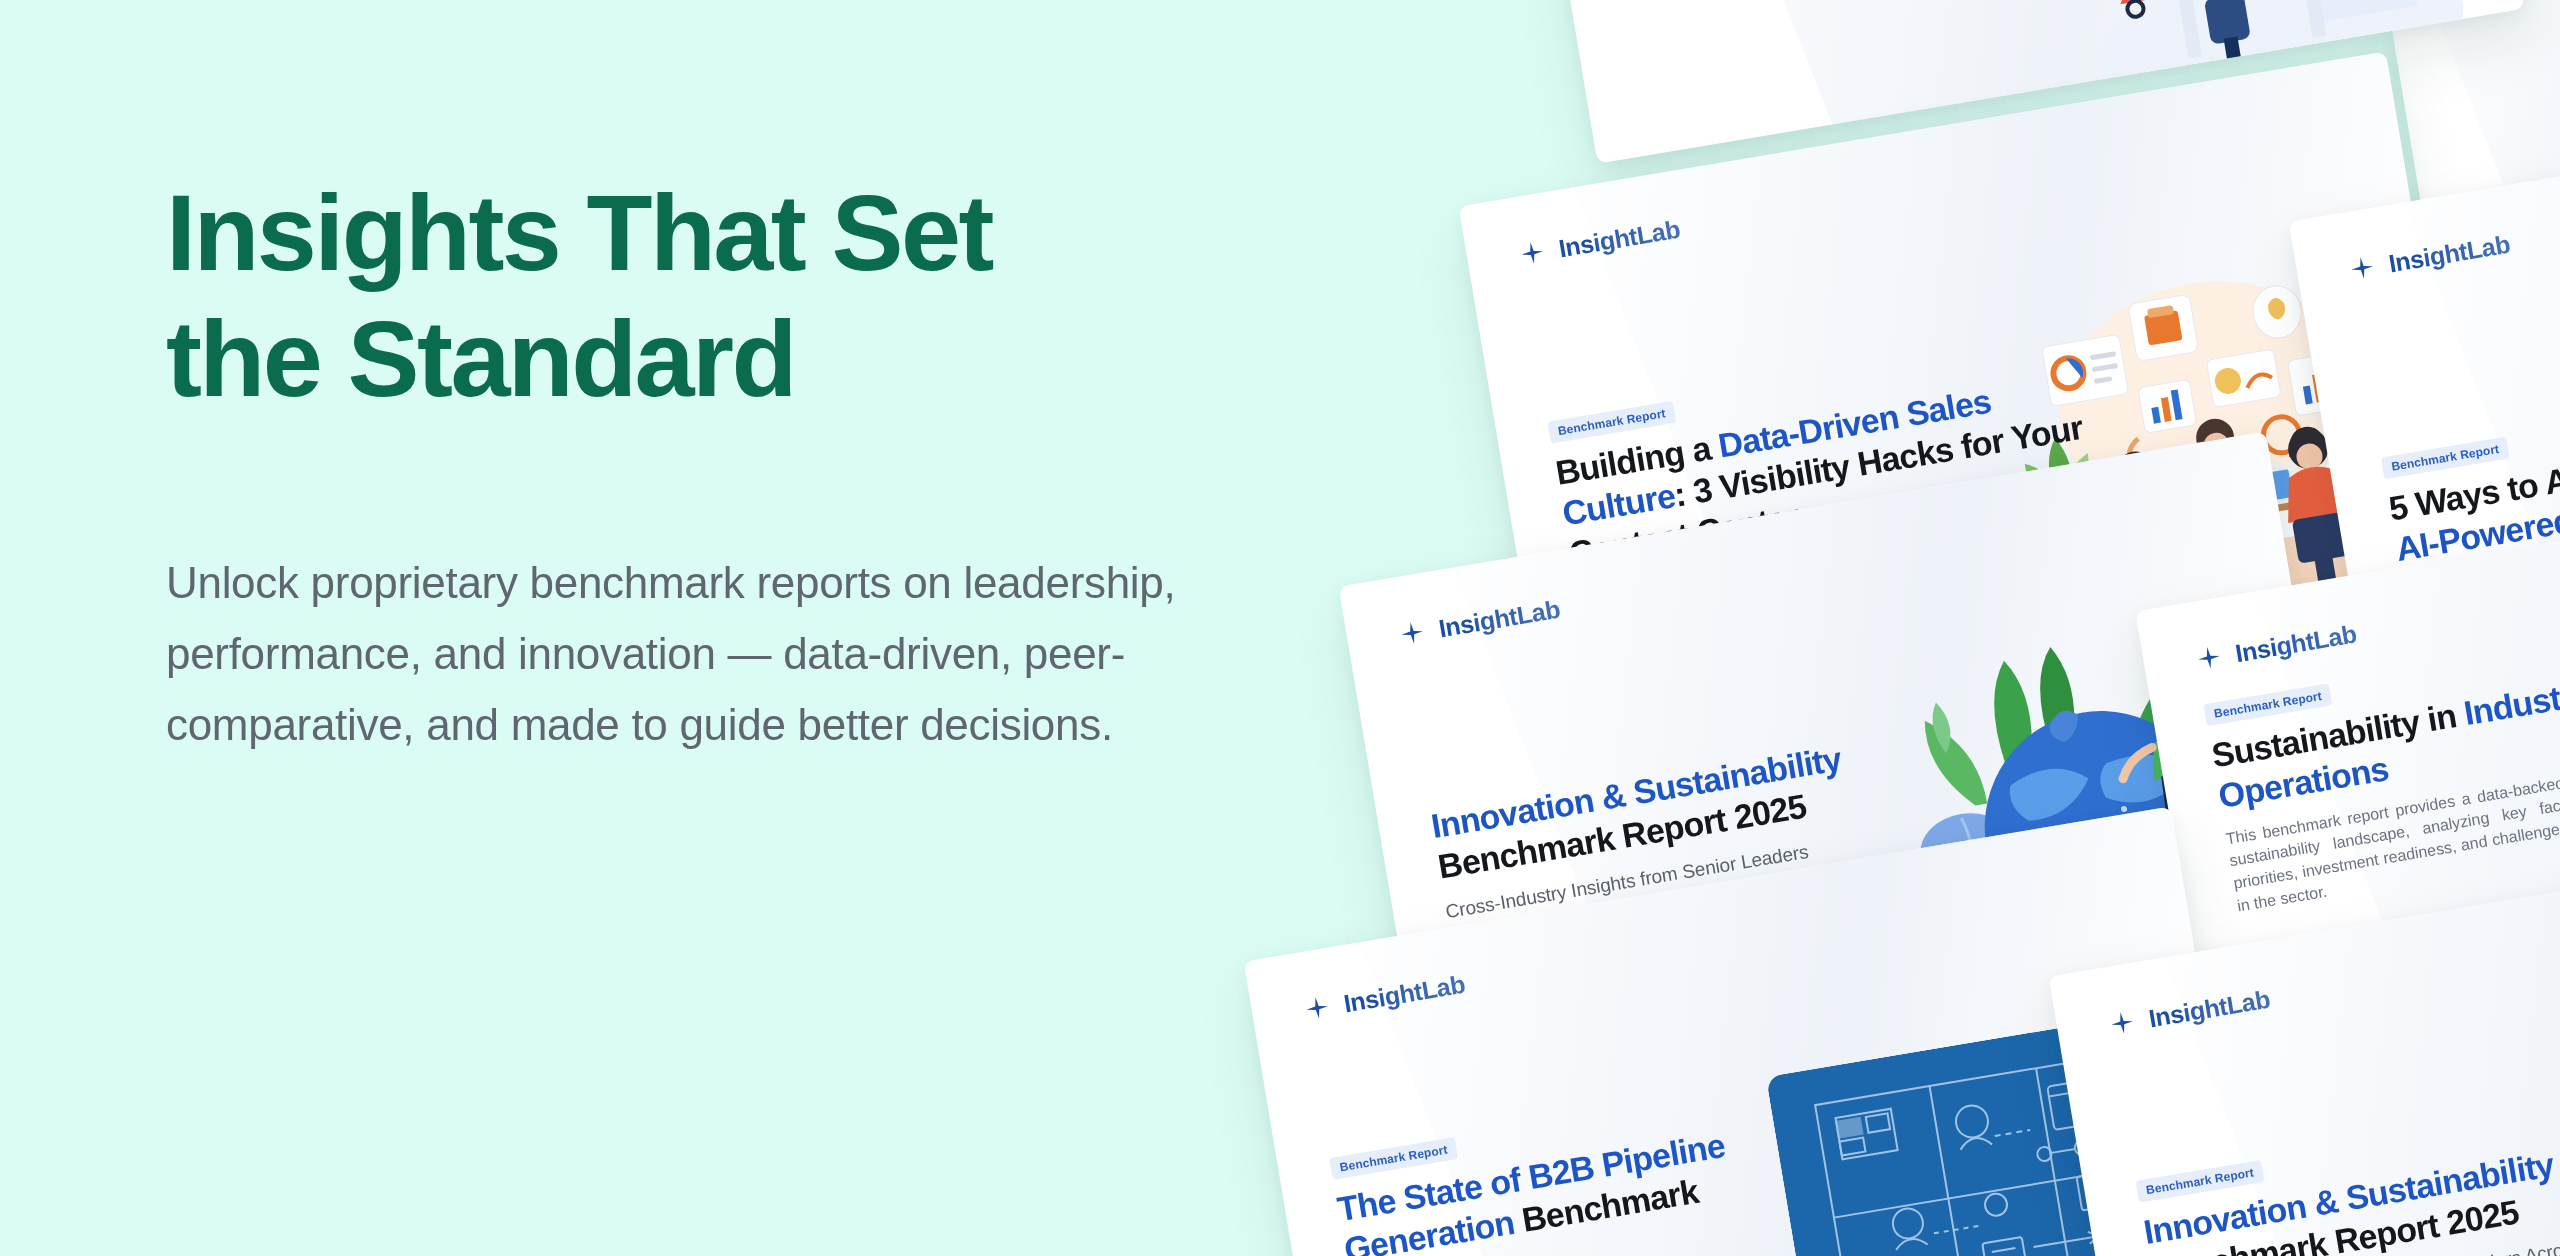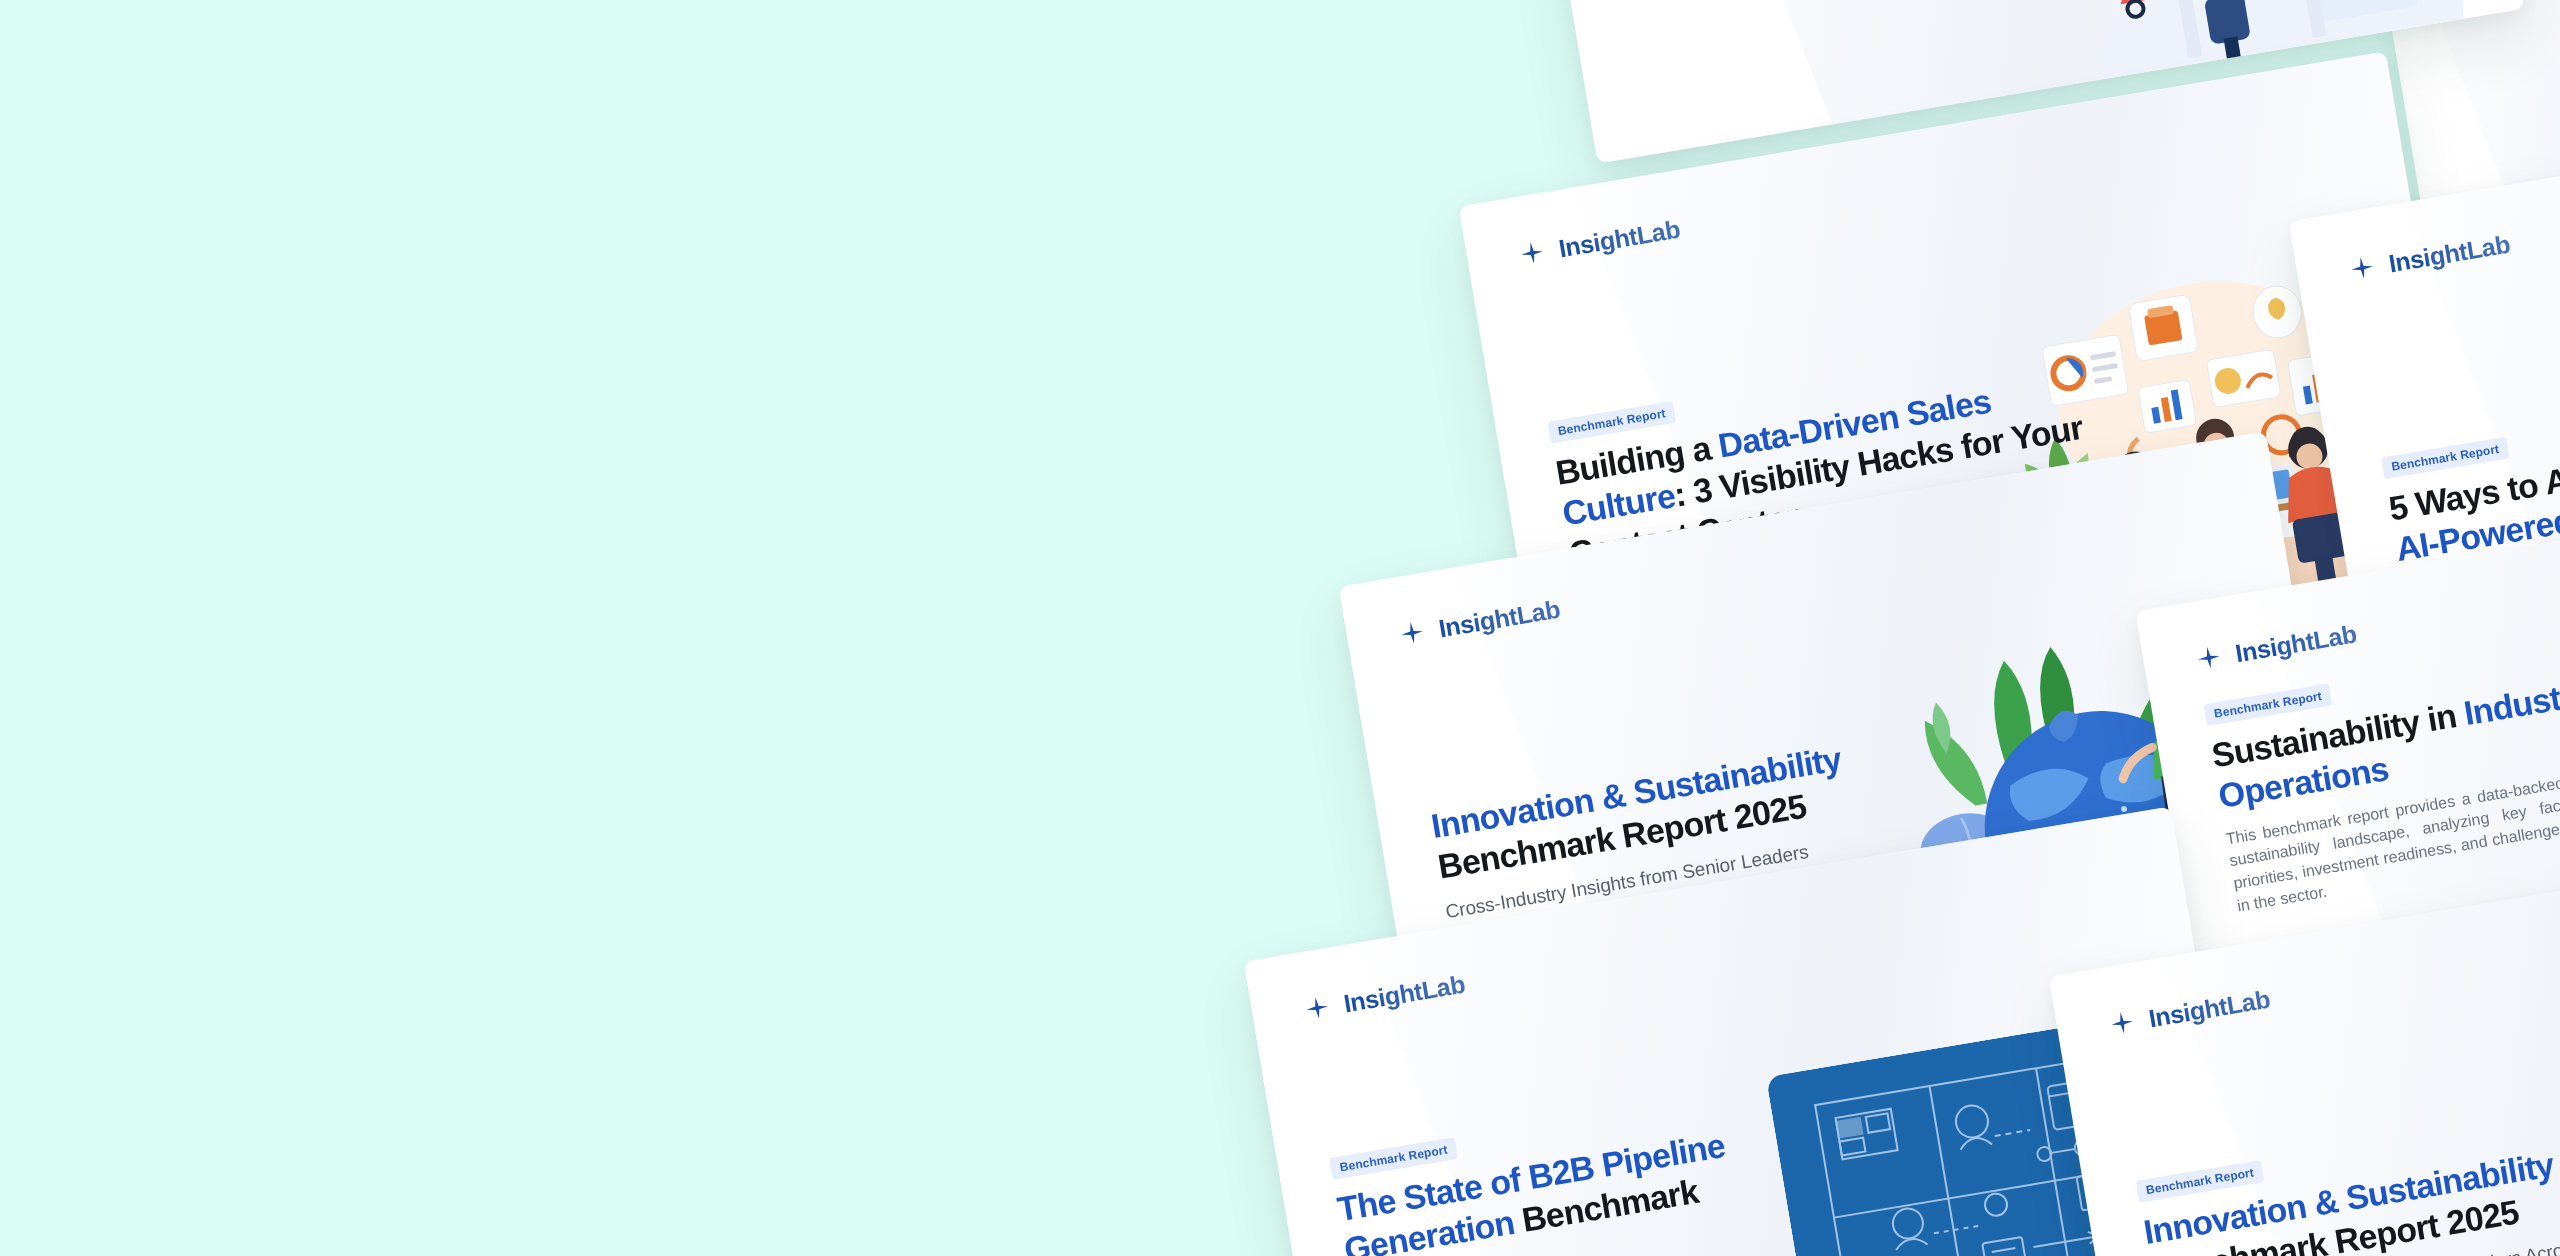--- a/index.html
+++ b/index.html
@@ -544,15 +544,20 @@
           <span class="badge">Benchmark Report</span>
           <div class="card-title" style="max-width:450px;"><span class="hl">Innovation &amp; Sustainability</span><span> Benchmark Report 2025</span></div>
           <div class="card-sub" style="max-width:430px;">Cross-Industry Insights from Senior Leaders Across Key Sectors</div>
         </div>
       </div>
 
     </div>
 
   </div>
 
+  <div class="copy">
+    <h1 class="headline">Insights That Set
+the Standard</h1>
+    <p class="subcopy">Unlock proprietary benchmark reports on leadership, performance, and innovation — data-driven, peer-comparative, and made to guide better decisions.</p>
+  </div>
 
   <div class="edge-fade"></div>
 </div>
 
 </body></html>

